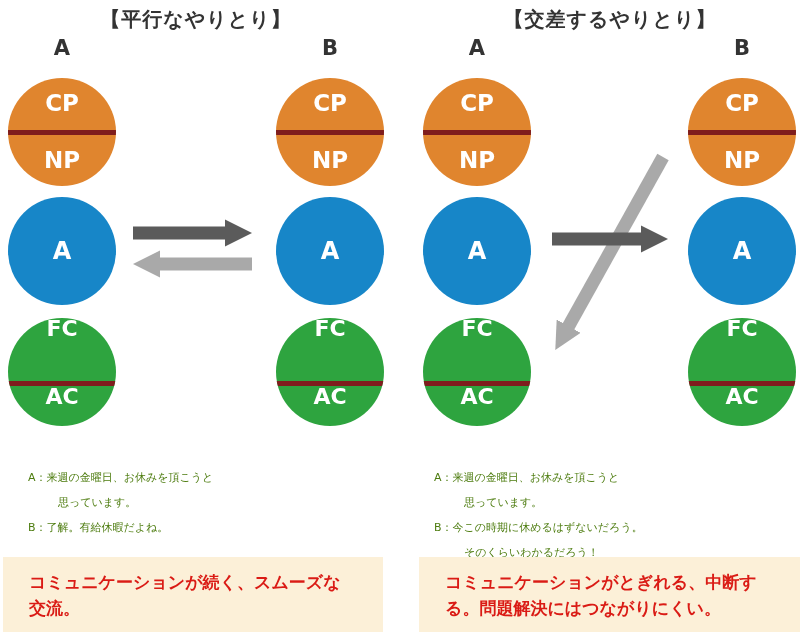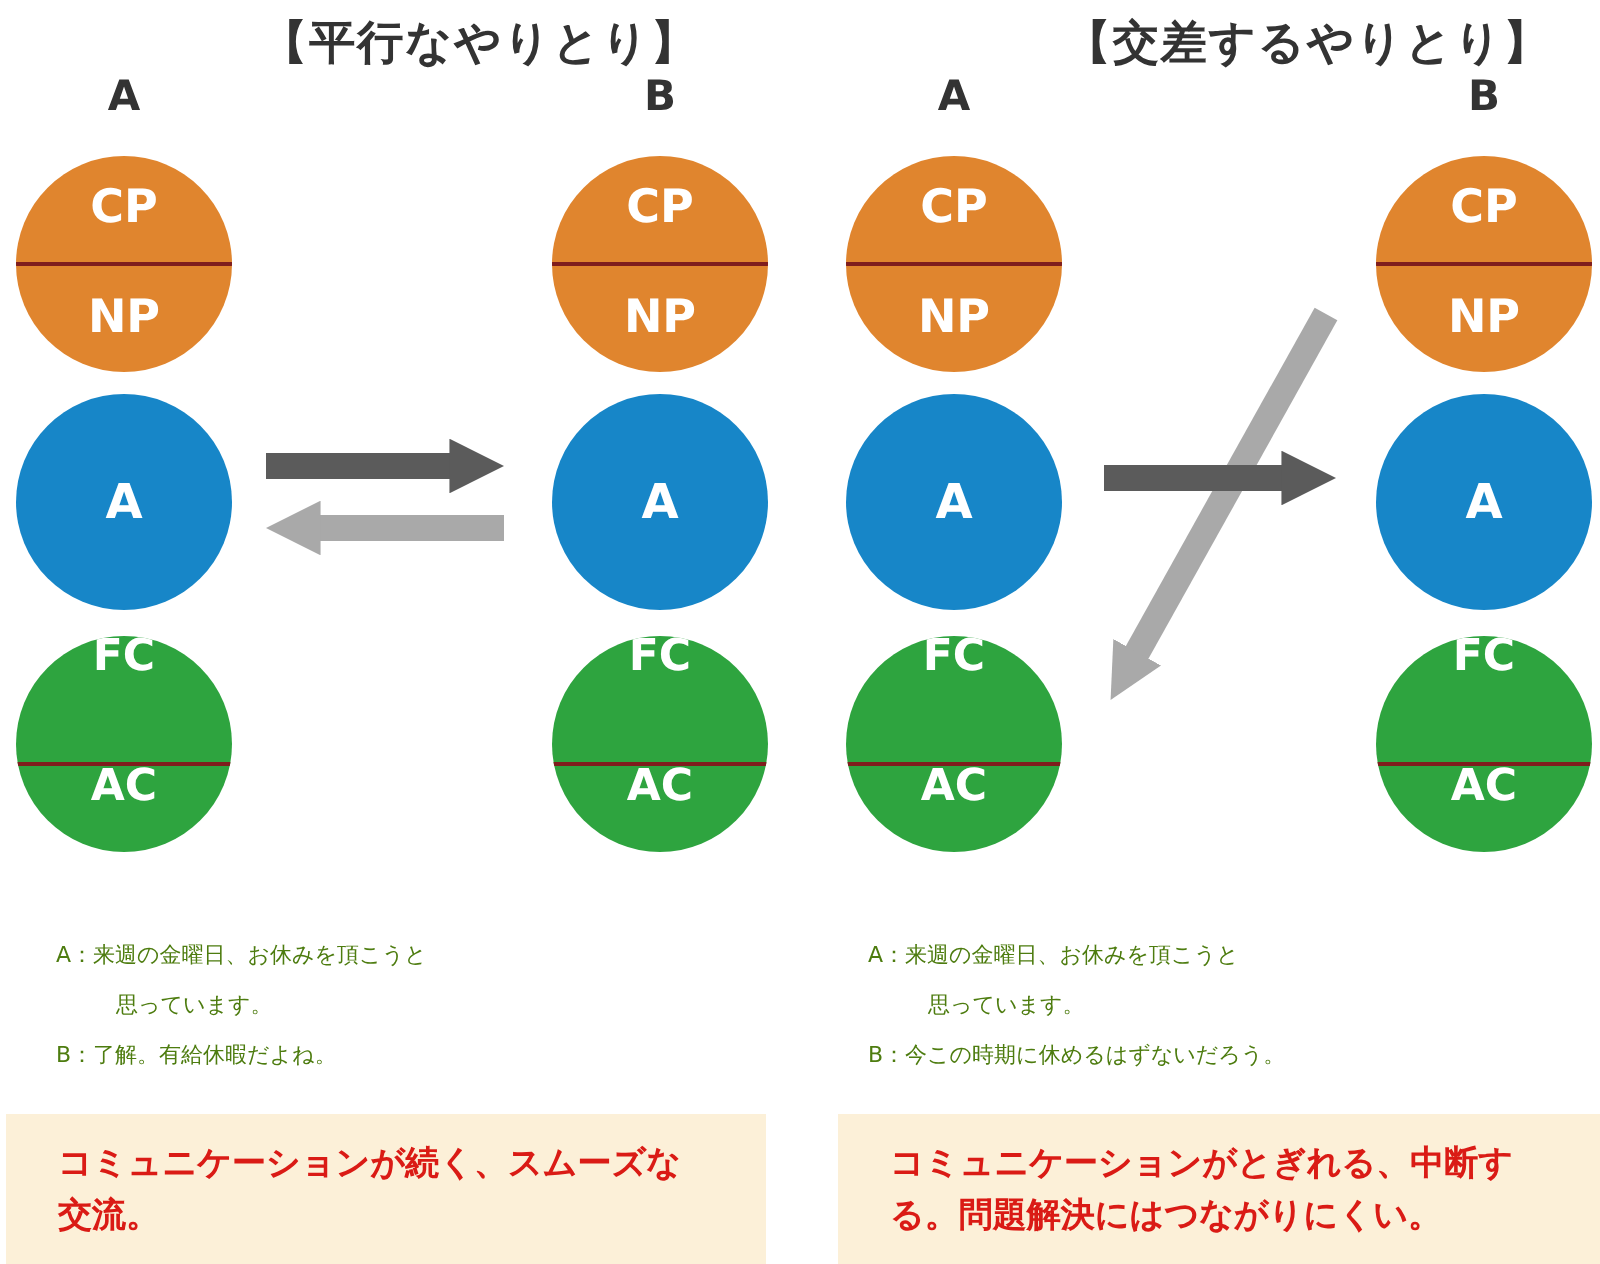--- a/index.html
+++ b/index.html
@@ -6,24 +6,23 @@
   .canvas {
     position: relative;
     width: 800px; height: 632px;
     background: #ffffff;
     overflow: hidden;
     font-family: "DejaVu Sans", "Liberation Sans", sans-serif;
     color: var(--text);
   }
   .panel-title {
     position: absolute; top: 6px;
-    font-size: 23px; font-weight: bold;
+    font-size: 20px; font-weight: bold;
     text-align: center; letter-spacing: 1px;
     color: var(--text);
-    margin-left: 44px;
   }
   .panel-title.p1 { left: 0; width: 392px; }
   .panel-title.p2 { left: 418px; width: 384px; }
   .person-label {
     position: absolute; top: 36px; width: 60px;
     font-size: 21px; font-weight: bold; text-align: center;
     color: var(--text);
   }
   .stack { position: absolute; width: 108px; }
   .circle {
@@ -32,21 +31,21 @@
     display: flex; flex-direction: column;
     color: #fff; font-weight: bold;
   }
   .circle.parent { background: var(--parent); top: 0; text-align: center; }
   .circle.adult  { background: var(--adult);  top: 119px; }
   .circle.child  { background: var(--child);  top: 240px; gap: 41px; }
   .sec {
     flex: 1; display: flex; align-items: center; justify-content: center;
     font-size: 23px; line-height: 1;
   }
-  .sec + .sec { border-top: 2px solid #7f1d1d; }
+  .sec + .sec { border-top: 5px solid #7f1d1d; }
   .circle.child .sec { font-size: 22px; }
   .circle.adult .sec { font-size: 24px; }
   .arrows { position: absolute; left: 0; top: 0; z-index: 3; pointer-events: none; }
   .arrow { stroke-width: 13; fill: none; }
   .arrow.dark  { stroke: var(--arrow_dark); }
   .arrow.light { stroke: var(--arrow_light); }
   .mk-dark  { fill: var(--arrow_dark); }
   .mk-light { fill: var(--arrow_light); }
   .dialogue {
     position: absolute; top: 465px;
@@ -206,20 +205,21 @@
 
   <div class="dialogue p1">
     <div class="line">A：来週の金曜日、お休みを頂こうと</div>
     <div class="line indent">思っています。</div>
     <div class="line">B：了解。有給休暇だよね。</div>
   </div>
   <div class="dialogue p2">
     <div class="line">A：来週の金曜日、お休みを頂こうと</div>
     <div class="line indent">思っています。</div>
     <div class="line">B：今この時期に休めるはずないだろう。</div>
+    <div class="line indent">そのくらいわかるだろう！</div>
   </div>
 
   <div class="summary-box p1">
     <div>コミュニケーションが続く、スムーズな</div>
     <div>交流。</div>
   </div>
   <div class="summary-box p2">
     <div>コミュニケーションがとぎれる、中断す</div>
     <div>る。問題解決にはつながりにくい。</div>
   </div>

